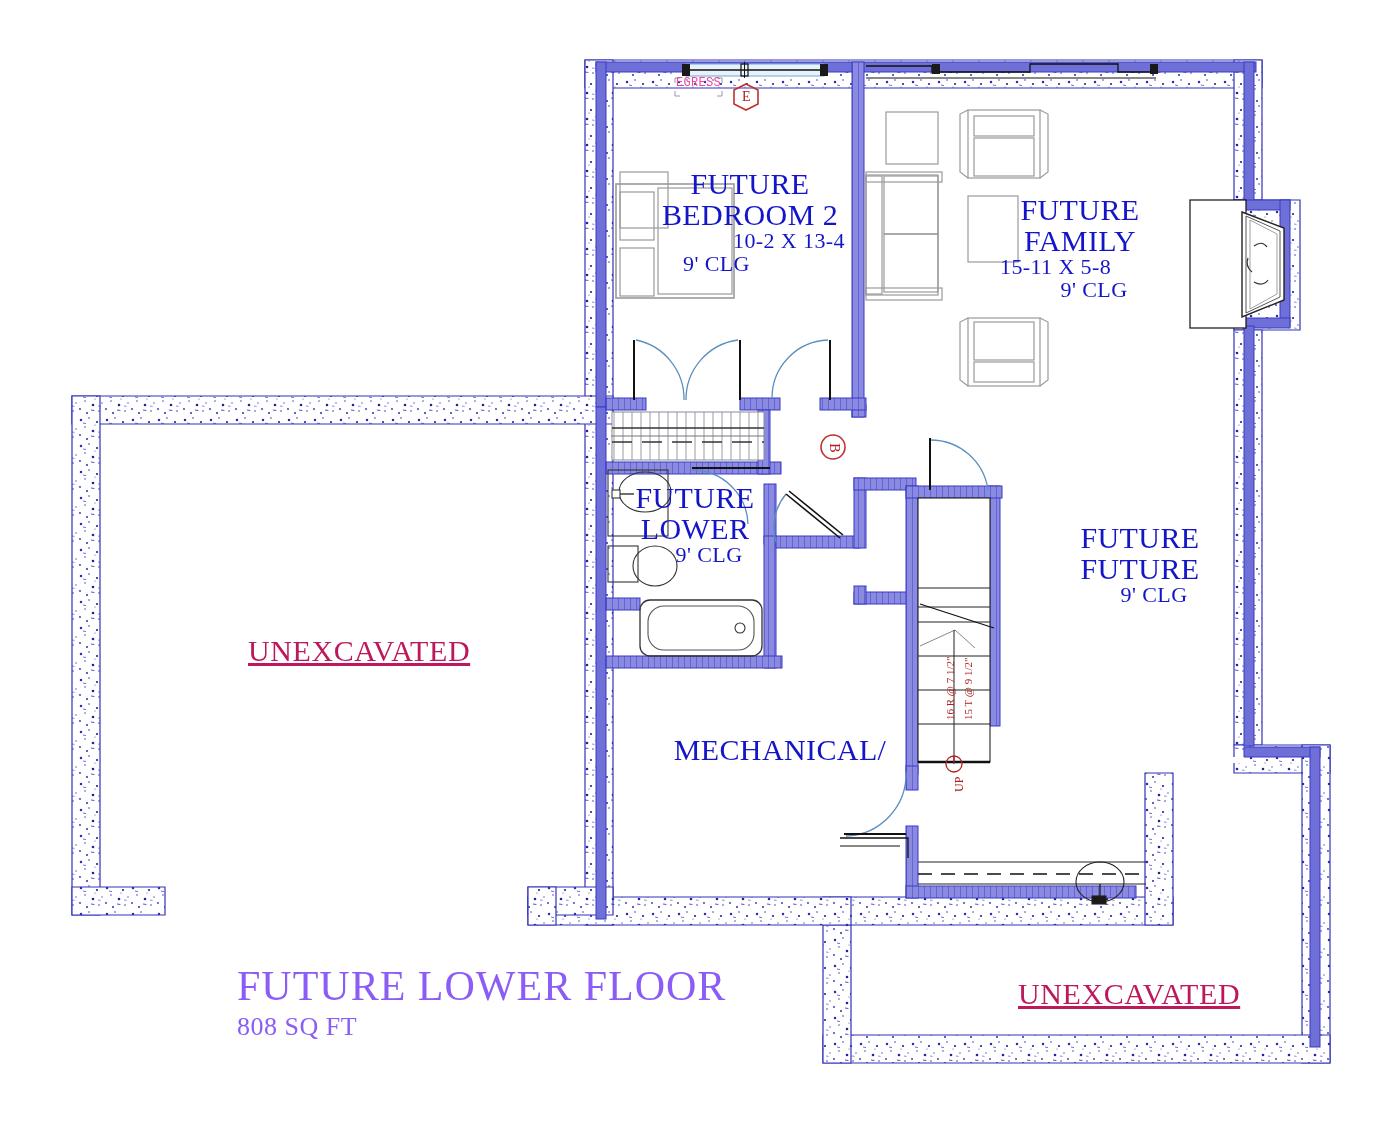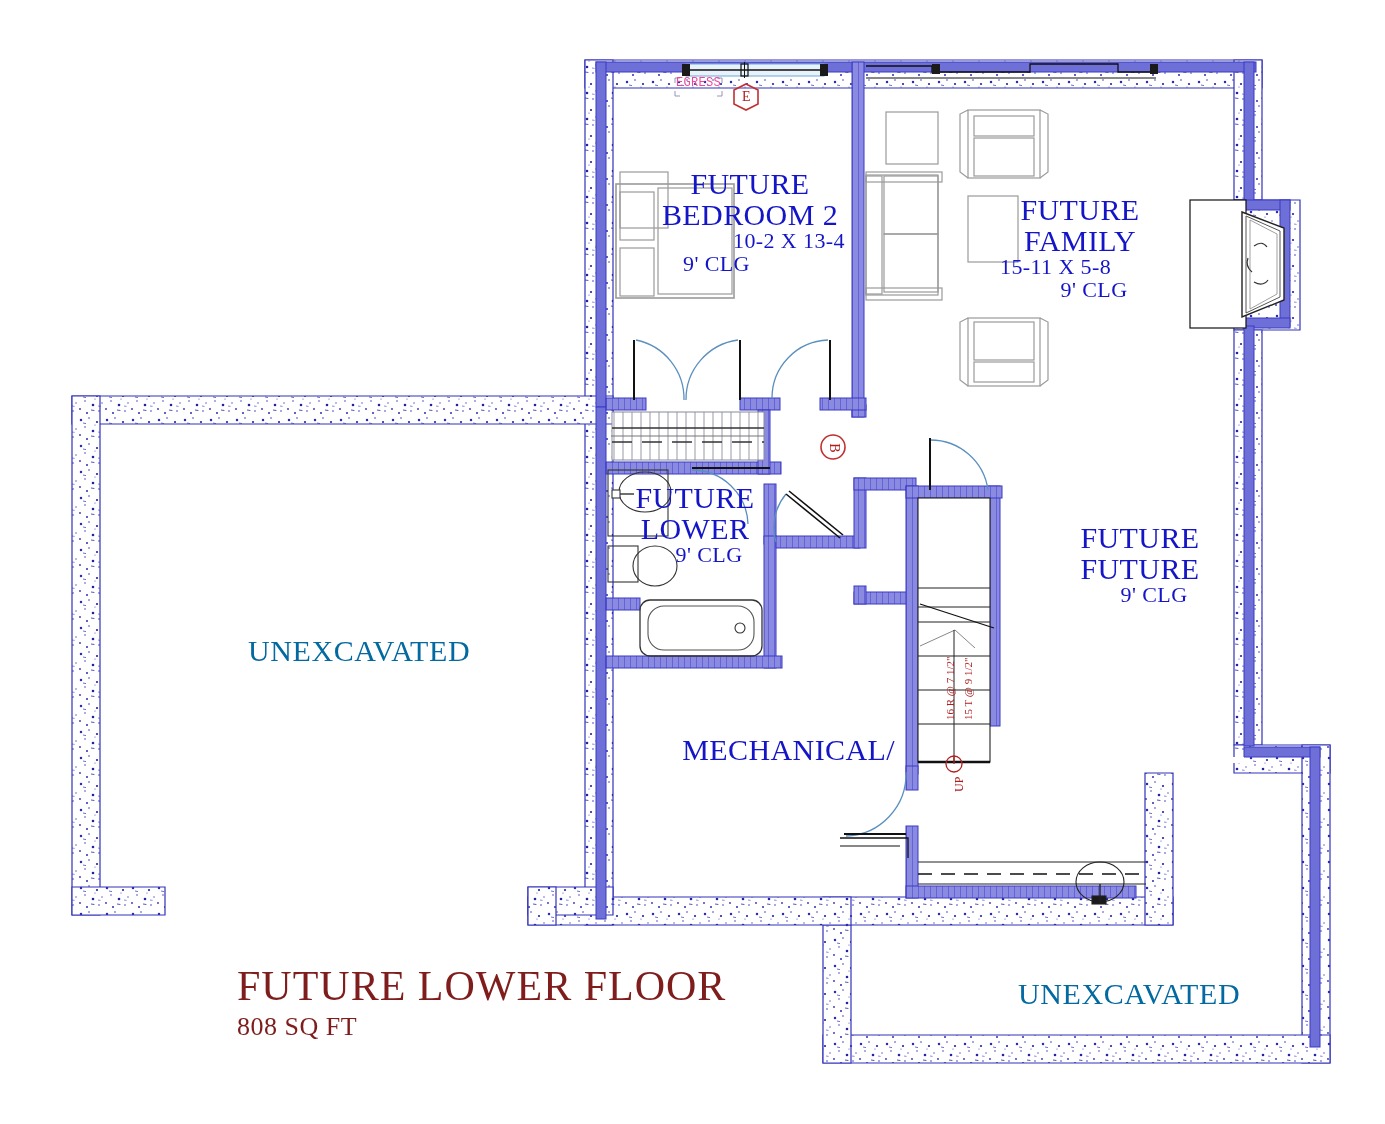--- a/index.html
+++ b/index.html
@@ -49,42 +49,43 @@
     font-weight: 400;
   }
   .room-label .rl-clg {
     display: block;
     font-size: 22px;
     font-weight: 400;
     padding-left: 28px;
   }
   .big-label {
     position: absolute;
-    color: #7f1d1d;
+    color: #8b5cf6;
     white-space: nowrap;
     font-family: "Liberation Serif", "DejaVu Serif", serif;
   }
   .big-label .bl-title {
     display: block;
     font-size: 42px;
     letter-spacing: 1px;
   }
   .big-label .bl-sub {
     display: block;
     font-size: 26px;
     letter-spacing: 0.5px;
     margin-top: 2px;
   }
   .plain-label {
     position: absolute;
-    color: #0369a1;
+    color: #be185d;
     font-size: 30px;
     white-space: nowrap;
     letter-spacing: 0.6px;
     font-family: "Liberation Serif", "DejaVu Serif", serif;
+    text-decoration: underline;
   }
   .tiny-red {
     position: absolute;
     color: #b02020;
     font-size: 10px;
     font-family: "Liberation Serif", "DejaVu Serif", serif;
     white-space: nowrap;
   }
   .tiny-blue {
     position: absolute;
@@ -397,21 +398,21 @@
     <span class="rl-clg">9' CLG</span>
   </div>
 
   <div class="room-label" style="left:1075px; top:522px; width:130px;">
     <span class="rl-name">FUTURE</span>
     <span class="rl-name2">FUTURE</span>
     <span class="rl-clg">9' CLG</span>
   </div>
 
   <div class="room-label" style="left:665px; top:734px; text-align:left; width:230px;">
-    <span class="rl-name" style="text-align:right;">MECHANICAL/</span>
+    <span class="rl-name" style="text-align:center;">MECHANICAL/</span>
   </div>
 
   <div class="plain-label" style="left:248px; top:634px;">UNEXCAVATED</div>
 
   <div class="plain-label" style="left:1018px; top:977px;">UNEXCAVATED</div>
 
   <div class="big-label" style="left:237px; top:962px;">
     <span class="bl-title">FUTURE LOWER FLOOR</span>
     <span class="bl-sub">808 SQ FT</span>
   </div>

